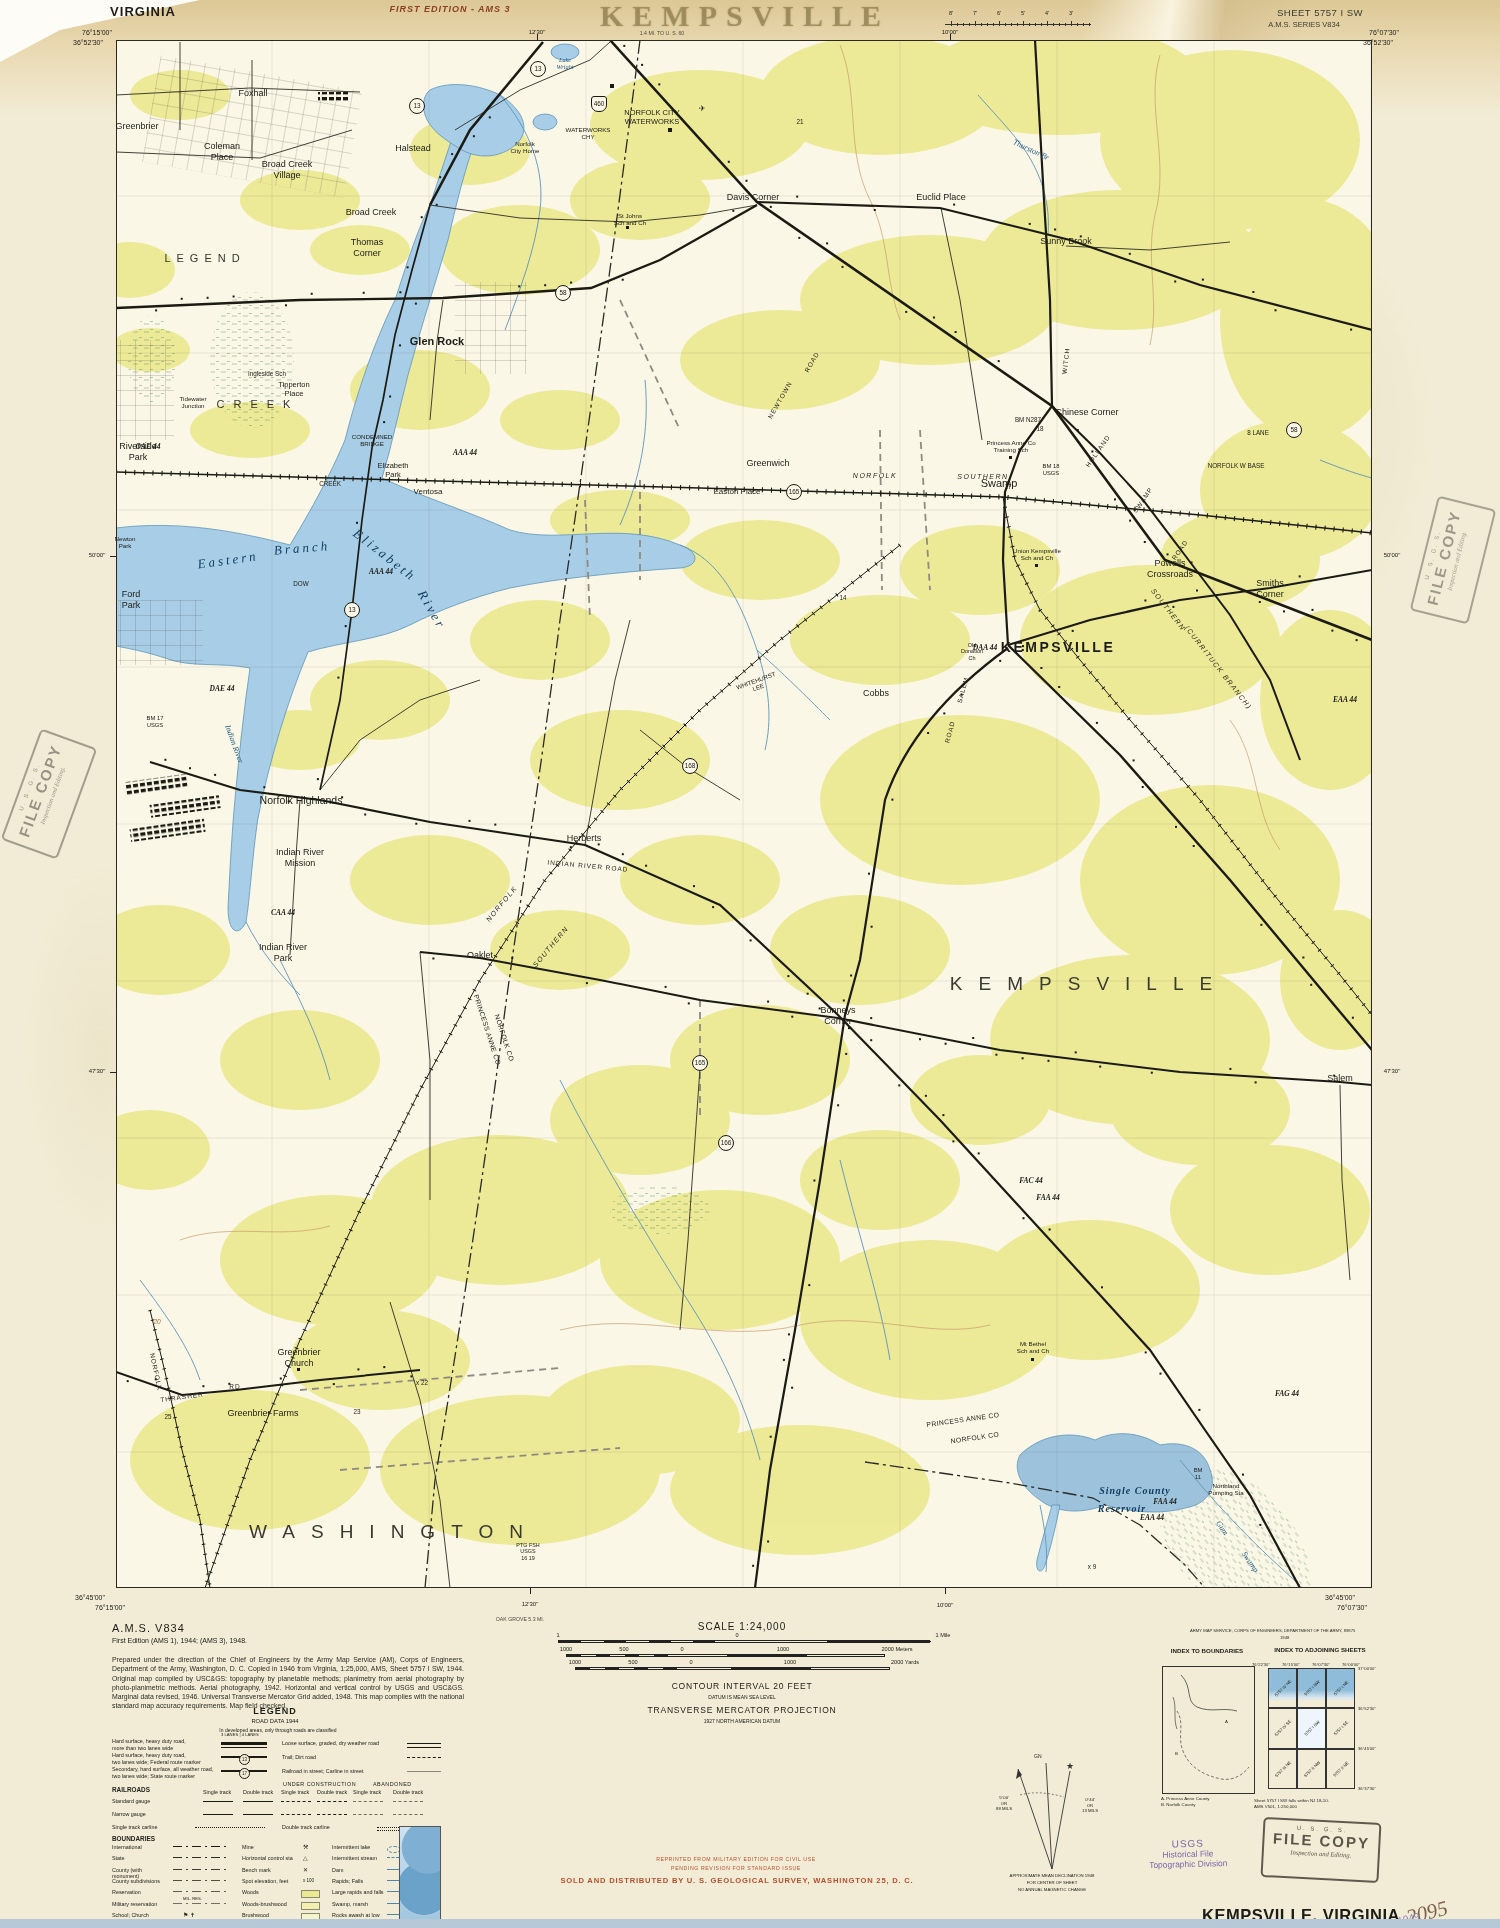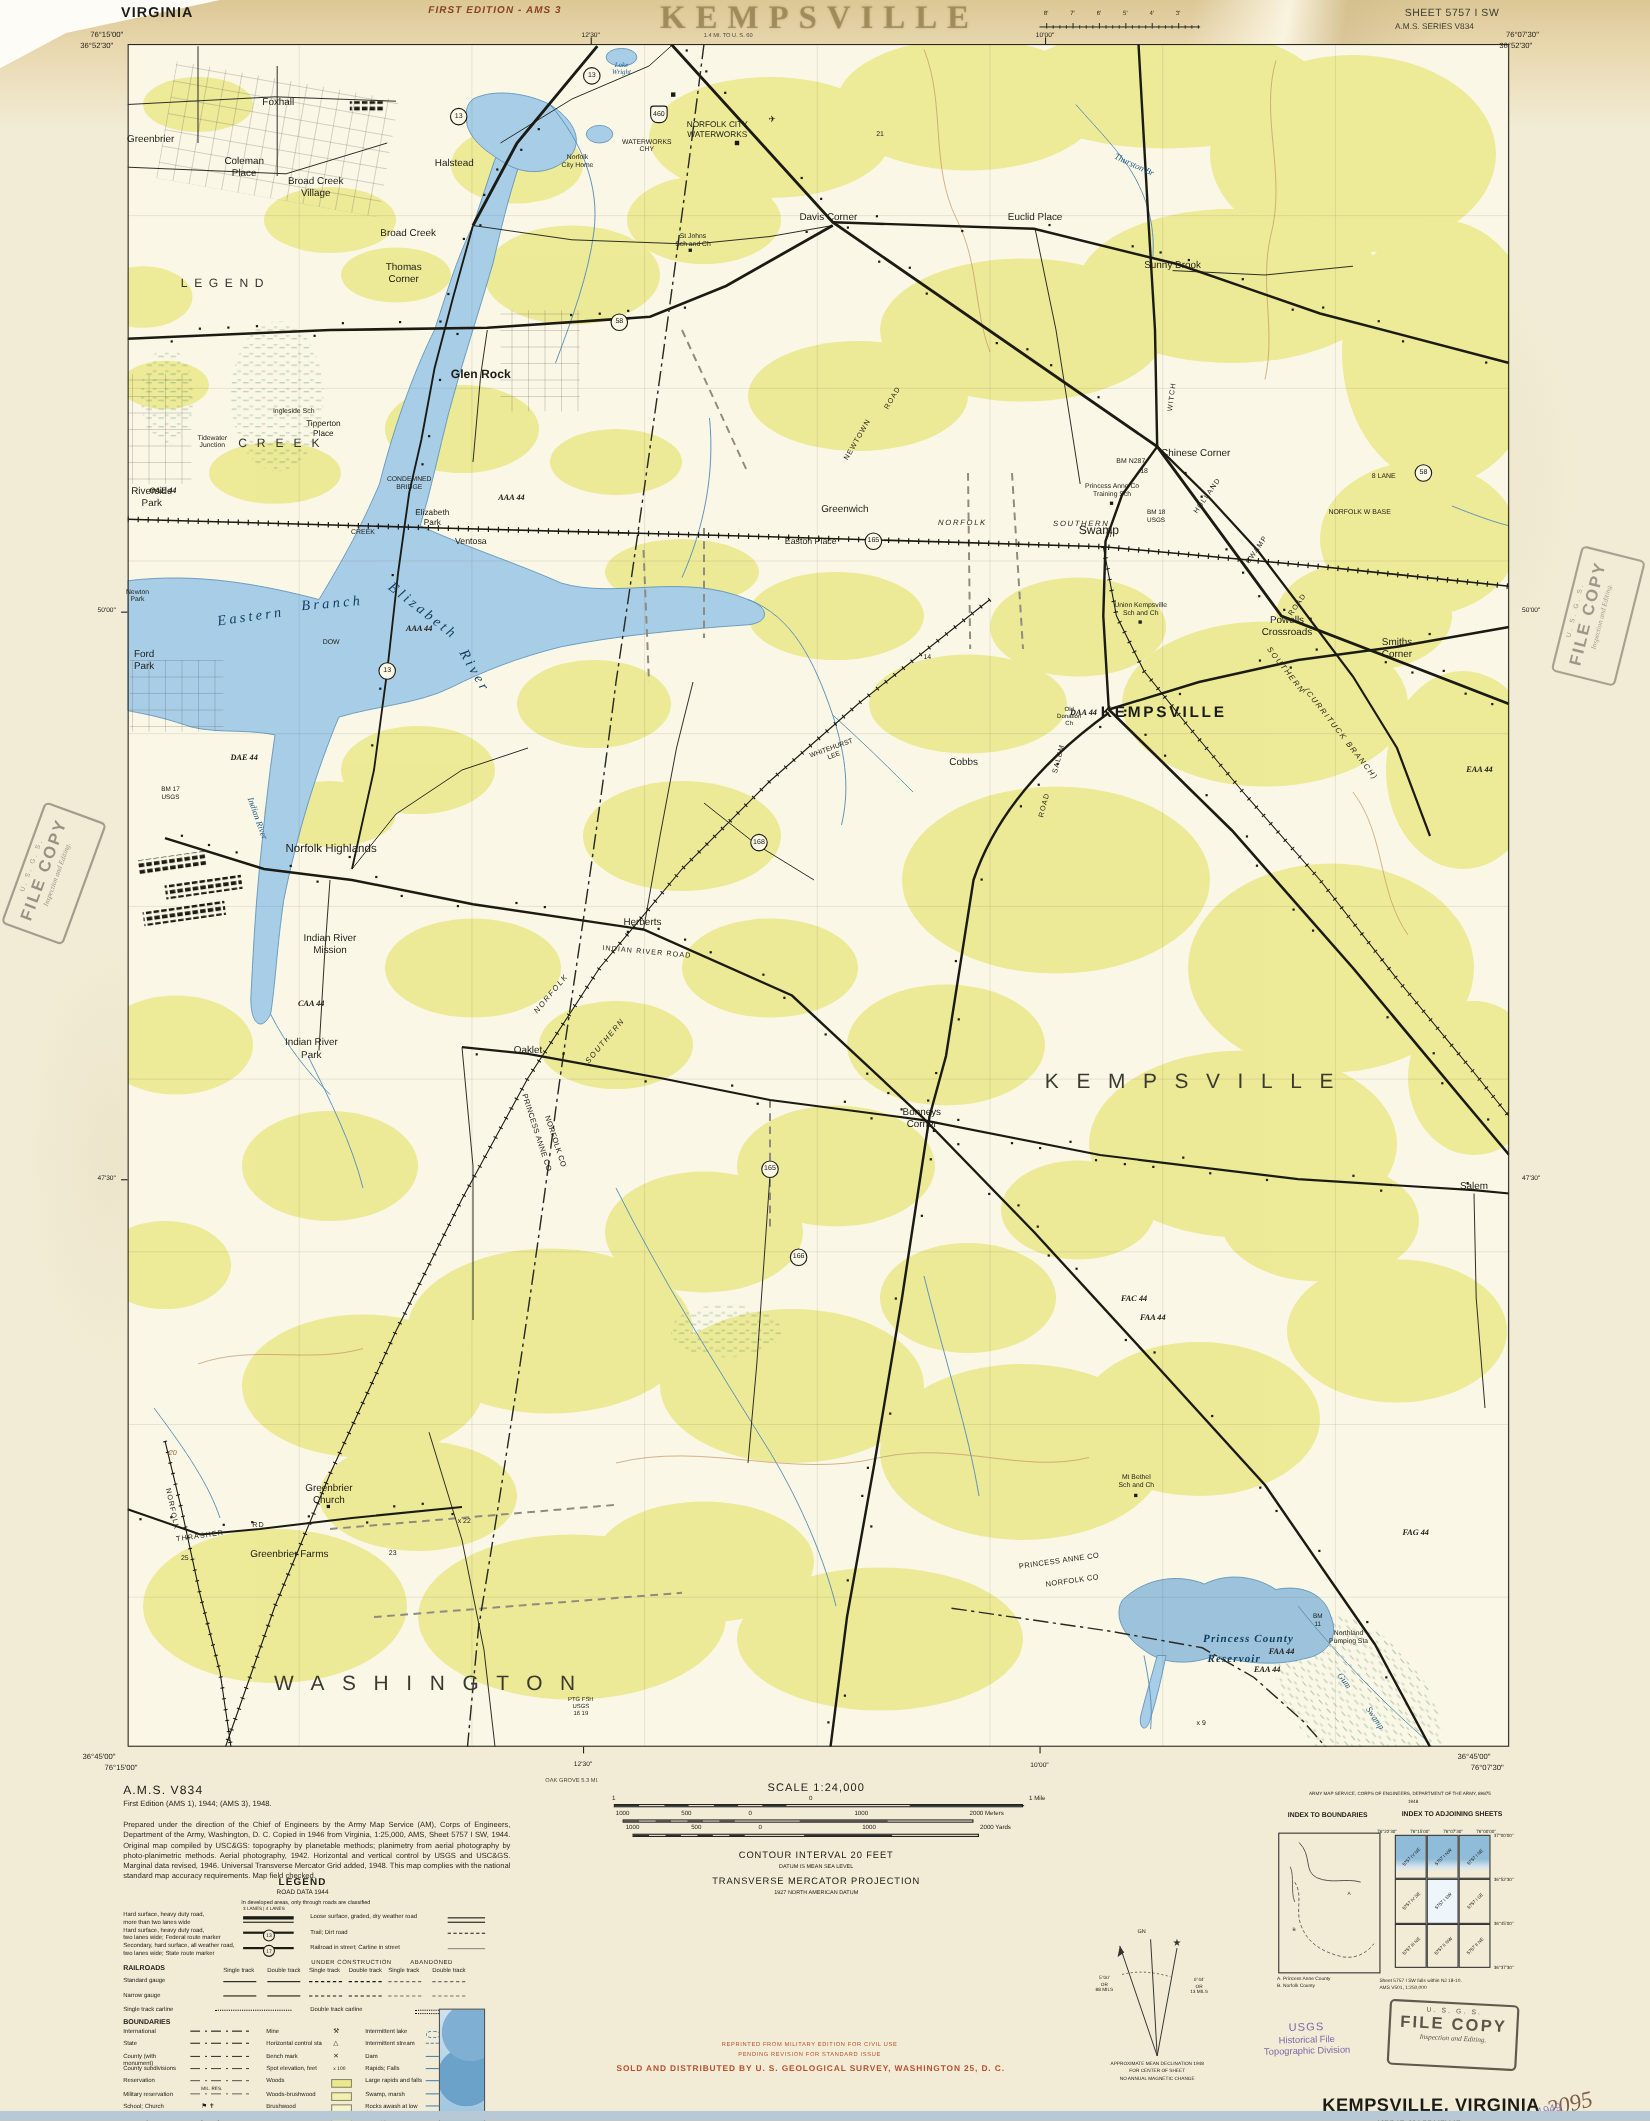--- a/index.html
+++ b/index.html
@@ -629,21 +629,21 @@
       <div class="t place2" style="left: 131px; top: 600px; transform: translate(-50%, -50%) rotate(0deg);">Ford
 Park</div>
       <div class="t tiny" style="left: 301px; top: 584px; transform: translate(-50%, -50%) rotate(0deg);">DOW</div>
       <div class="t code" style="left: 381px; top: 572px; transform: translate(-50%, -50%) rotate(0deg);">AAA 44</div>
       <div class="t code" style="left: 465px; top: 453px; transform: translate(-50%, -50%) rotate(0deg);">AAA 44</div>
       <div class="t code" style="left: 148px; top: 447px; transform: translate(-50%, -50%) rotate(0deg);">OAE 44</div>
       <div class="t code" style="left: 222px; top: 689px; transform: translate(-50%, -50%) rotate(0deg);">DAE 44</div>
       <div class="t bm2" style="left: 155px; top: 722px; transform: translate(-50%, -50%) rotate(0deg);">BM 17
 USGS</div>
       <div class="t water" style="left: 234px; top: 744px; transform: translate(-50%, -50%) rotate(70deg);">Indian River</div>
-      <div class="t place" style="left: 301px; top: 772px; transform: translate(-50%, -50%) rotate(0deg); font-size: 10.5px;">Norfolk Highlands</div>
+      <div class="t place" style="left: 301px; top: 800px; transform: translate(-50%, -50%) rotate(0deg); font-size: 10.5px;">Norfolk Highlands</div>
       <div class="t place2" style="left: 300px; top: 858px; transform: translate(-50%, -50%) rotate(0deg);">Indian River
 Mission</div>
       <div class="t code" style="left: 283px; top: 913px; transform: translate(-50%, -50%) rotate(0deg);">CAA 44</div>
       <div class="t place2" style="left: 283px; top: 953px; transform: translate(-50%, -50%) rotate(0deg);">Indian River
 Park</div>
       <div class="t place" style="left: 480px; top: 955px; transform: translate(-50%, -50%) rotate(0deg);">Oaklet</div>
       <div class="t place" style="left: 584px; top: 838px; transform: translate(-50%, -50%) rotate(0deg);">Herberts</div>
       <div class="t roadlbl" style="left: 588px; top: 866px; transform: translate(-50%, -50%) rotate(5deg);">INDIAN RIVER ROAD</div>
       <div class="t rr" style="left: 502px; top: 904px; transform: translate(-50%, -50%) rotate(-50deg);">NORFOLK</div>
       <div class="t rr" style="left: 551px; top: 947px; transform: translate(-50%, -50%) rotate(-50deg);">SOUTHERN</div>
@@ -681,21 +681,21 @@
       <div class="t roadlbl" style="left: 1180px; top: 550px; transform: translate(-50%, -50%) rotate(-55deg);">ROAD</div>
       <div class="t districtBig" style="left: 1089px; top: 984px; transform: translate(-50%, -50%) rotate(0deg);">KEMPSVILLE</div>
       <div class="t place" style="left: 1340px; top: 1078px; transform: translate(-50%, -50%) rotate(0deg);">Salem</div>
       <div class="t code" style="left: 1031px; top: 1181px; transform: translate(-50%, -50%) rotate(0deg);">FAC 44</div>
       <div class="t code" style="left: 1048px; top: 1198px; transform: translate(-50%, -50%) rotate(0deg);">FAA 44</div>
       <div class="t tiny2" style="left: 1033px; top: 1347px; transform: translate(-50%, -50%) rotate(0deg);">Mt Bethel
 Sch and Ch</div>
       <div class="t code" style="left: 1287px; top: 1394px; transform: translate(-50%, -50%) rotate(0deg);">FAG 44</div>
       <div class="t boundary" style="left: 963px; top: 1420px; transform: translate(-50%, -50%) rotate(-8deg);">PRINCESS ANNE CO</div>
       <div class="t boundary" style="left: 975px; top: 1438px; transform: translate(-50%, -50%) rotate(-8deg);">NORFOLK CO</div>
-      <div class="t waterB2" style="left: 1135px; top: 1491px; transform: translate(-50%, -50%) rotate(0deg);">Princess  County</div>
+      <div class="t waterB2" style="left: 1135px; top: 1491px; transform: translate(-50%, -50%) rotate(0deg);">Single  County</div>
       <div class="t waterB2" style="left: 1122px; top: 1509px; transform: translate(-50%, -50%) rotate(0deg);">Reservoir</div>
       <div class="t code" style="left: 1165px; top: 1502px; transform: translate(-50%, -50%) rotate(0deg);">FAA 44</div>
       <div class="t code" style="left: 1152px; top: 1518px; transform: translate(-50%, -50%) rotate(0deg);">EAA 44</div>
       <div class="t bm2" style="left: 1198px; top: 1474px; transform: translate(-50%, -50%) rotate(0deg);">BM
 11</div>
       <div class="t tiny2" style="left: 1226px; top: 1489px; transform: translate(-50%, -50%) rotate(0deg);">Northland
 Pumping Sta</div>
       <div class="t water" style="left: 1222px; top: 1528px; transform: translate(-50%, -50%) rotate(55deg);">Gum</div>
       <div class="t water" style="left: 1250px; top: 1562px; transform: translate(-50%, -50%) rotate(55deg);">Swamp</div>
       <div class="t bm" style="left: 1092px; top: 1567px; transform: translate(-50%, -50%) rotate(0deg);">x 9</div>

